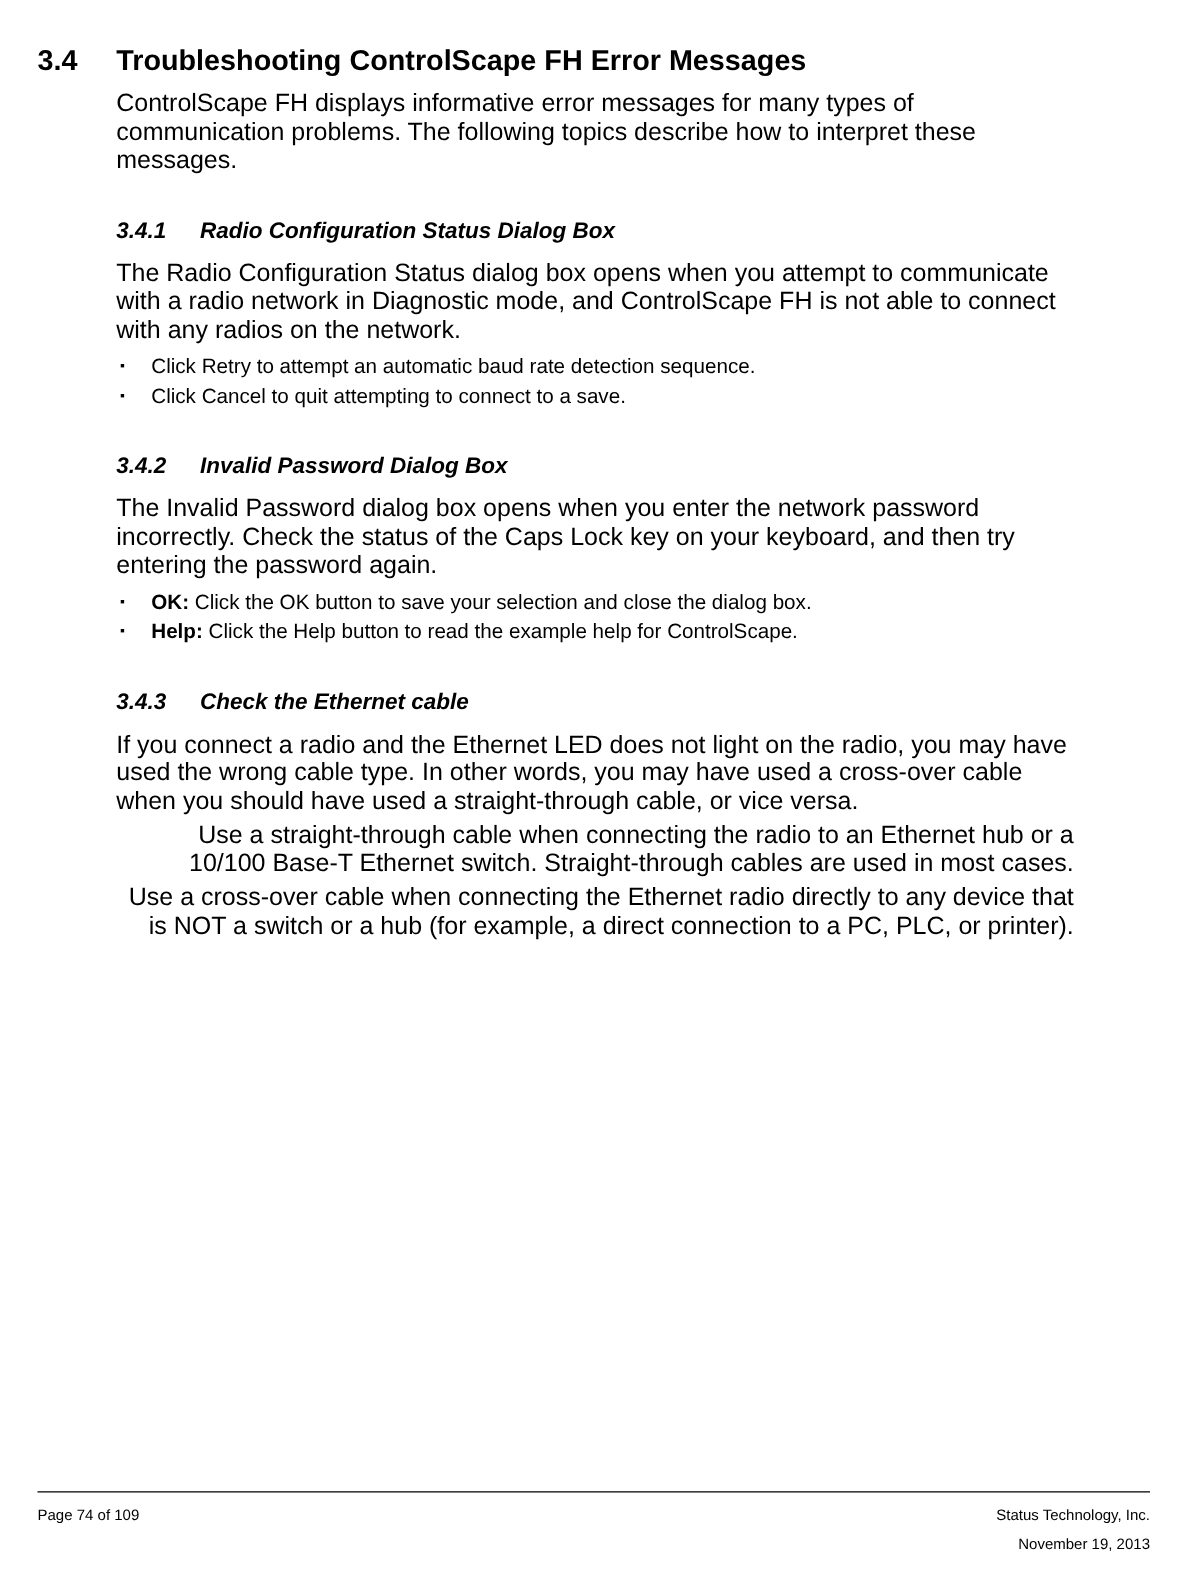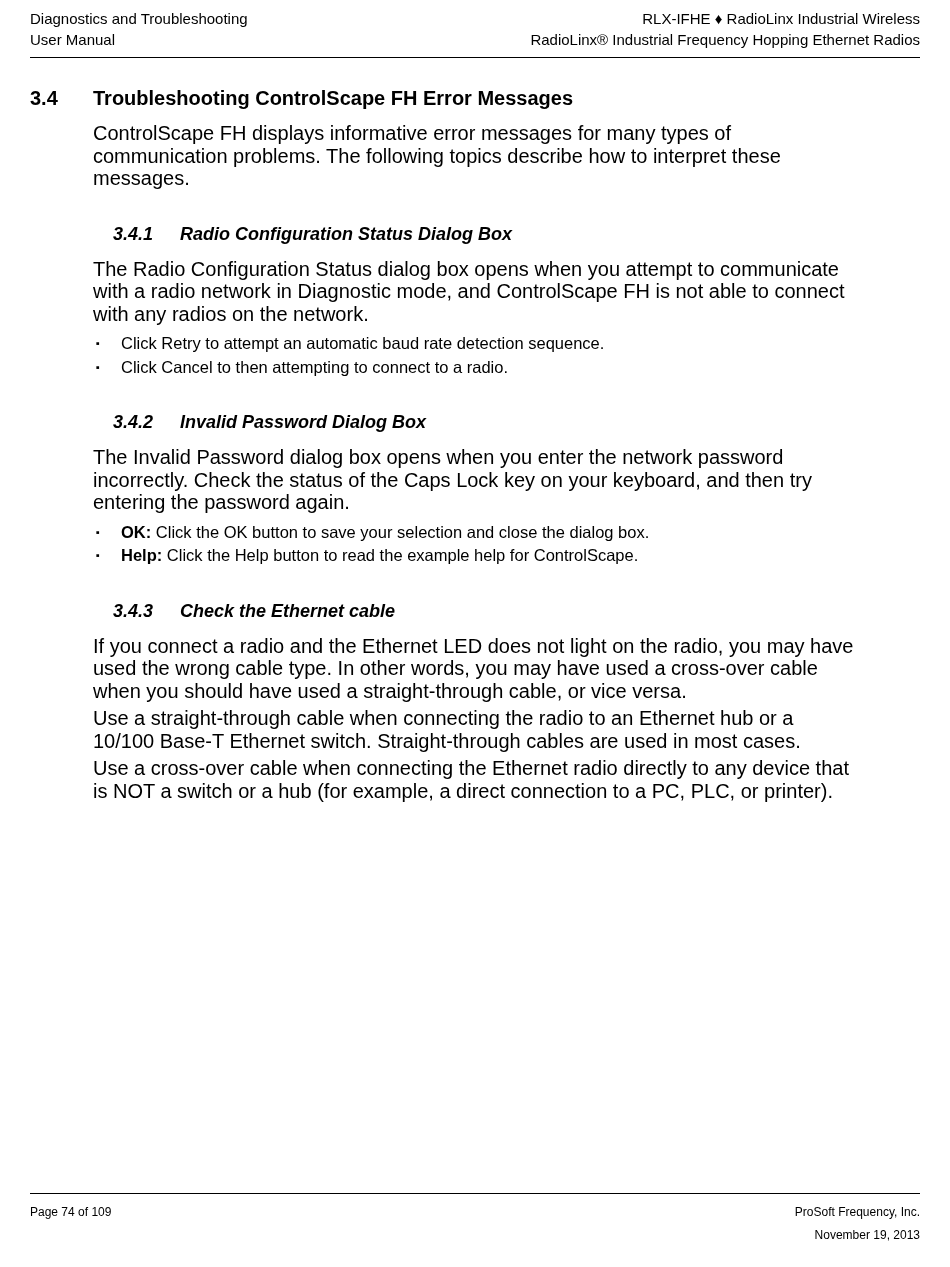--- a/index.html
+++ b/index.html
@@ -24,45 +24,44 @@
     font-size: 15px;
     line-height: 21px;
   }
   .header-left { text-align: left; }
   .header-right { text-align: right; }
 
   
   .section-heading {
     display: flex;
     margin-top: 28px;
-    font-size: 20px;
+    font-size: 23px;
     font-weight: bold;
     line-height: 24px;
   }
   .section-heading .sec-num { width: 63px; flex: 0 0 63px; }
 
   
   .content { margin-left: 63px; width: 766px; }
 
   .para {
     font-size: 20px;
     line-height: 22.5px;
     margin-top: 12px;
     margin-bottom: 0;
   }
-  .para + .para { margin-top: 5px; }
+  .para + .para { margin-top: 5px; text-align: right; }
 
   .subsection-heading {
     display: flex;
     margin-top: 33px;
     font-size: 18px;
     font-weight: bold;
     font-style: italic;
     line-height: 23px;
-    margin-left: 20px;
   }
   .subsection-heading .sub-num { width: 67px; flex: 0 0 67px; }
 
   ul.bullets { list-style: none; margin-top: 7px; }
   ul.bullets li {
     display: flex;
     font-size: 16.5px;
     line-height: 22.5px;
     margin-bottom: 1px;
   }
@@ -89,30 +88,20 @@
     font-size: 12px;
     line-height: 23px;
   }
   .footer-right { text-align: right; }
 </style>
 </head>
 <body>
 
 <div class="page">
 
-  <div class="header">
-    <div class="header-left">
-      <div>Diagnostics and Troubleshooting</div>
-      <div>User Manual</div>
-    </div>
-    <div class="header-right">
-      <div>RLX-IFHE ♦ RadioLinx Industrial Wireless</div>
-      <div>RadioLinx® Industrial Frequency Hopping Ethernet Radios</div>
-    </div>
-  </div>
 
   <div class="section-heading">
     <span class="sec-num">3.4</span>
     <span>Troubleshooting ControlScape FH Error Messages</span>
   </div>
 
   <div class="content">
 
     <p class="para">ControlScape FH displays informative error messages for many types of communication problems. The following topics describe how to interpret these messages.</p>
 
@@ -121,21 +110,21 @@
       <span>Radio Configuration Status Dialog Box</span>
     </div>
     <p class="para">The Radio Configuration Status dialog box opens when you attempt to communicate with a radio network in Diagnostic mode, and ControlScape FH is not able to connect with any radios on the network.</p>
     <ul class="bullets">
       <li>
         <span class="marker">▪</span>
         <span><b></b><span>Click Retry to attempt an automatic baud rate detection sequence.</span></span>
       </li>
       <li>
         <span class="marker">▪</span>
-        <span><b></b><span>Click Cancel to then attempting to connect to a radio.</span></span>
+        <span><b></b><span>Click Cancel to quit attempting to connect to a save.</span></span>
       </li>
     </ul>
 
     <div class="subsection-heading">
       <span class="sub-num">3.4.2</span>
       <span>Invalid Password Dialog Box</span>
     </div>
     <p class="para">The Invalid Password dialog box opens when you enter the network password incorrectly. Check the status of the Caps Lock key on your keyboard, and then try entering the password again.</p>
     <ul class="bullets">
       <li>
@@ -156,16 +145,16 @@
     <p class="para">Use a straight-through cable when connecting the radio to an Ethernet hub or a 10/100 Base-T Ethernet switch. Straight-through cables are used in most cases.</p>
     <p class="para">Use a cross-over cable when connecting the Ethernet radio directly to any device that is NOT a switch or a hub (for example, a direct connection to a PC, PLC, or printer).</p>
 
   </div>
 
 </div>
 
 <div class="footer">
   <div>Page 74 of 109</div>
   <div class="footer-right">
-    <div>ProSoft Frequency, Inc.</div>
+    <div>Status Technology, Inc.</div>
     <div>November 19, 2013</div>
   </div>
 </div>
 
 </body></html>

